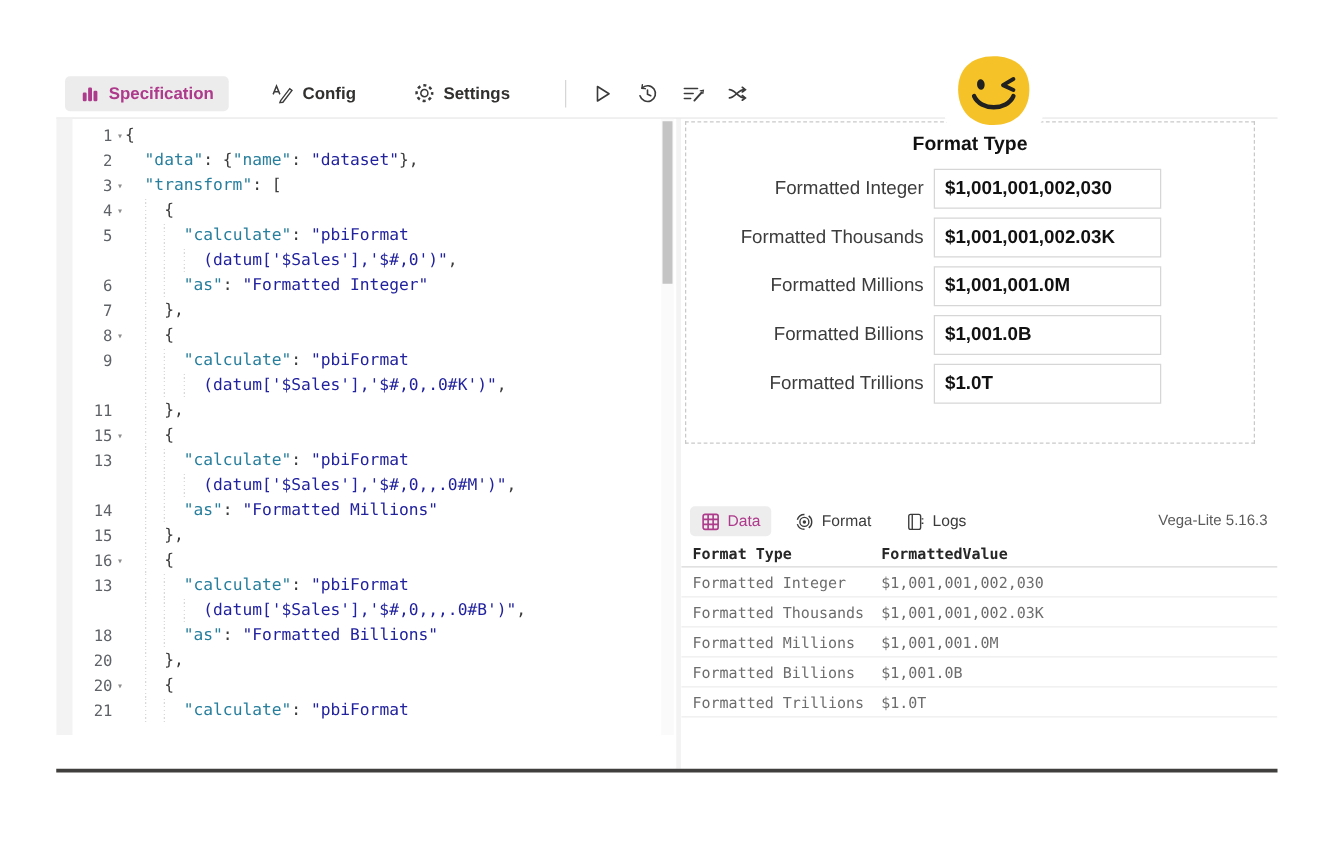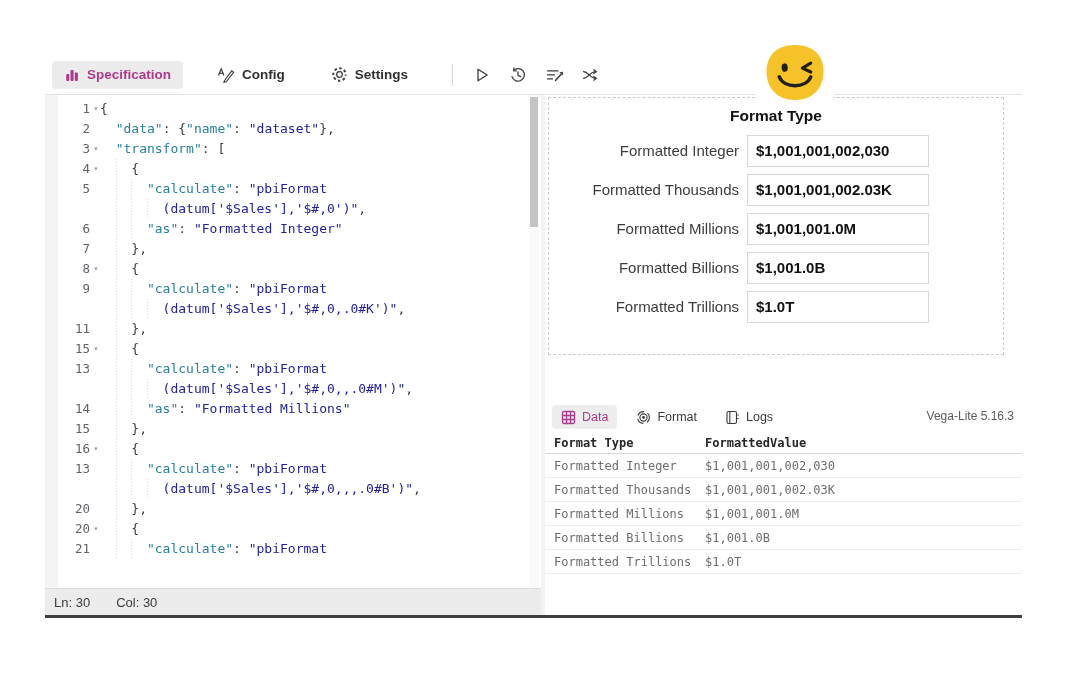--- a/index.html
+++ b/index.html
@@ -152,33 +152,30 @@
         <div class="cl"><i class="g" style="left: 70.66px;"></i><i class="g" style="left: 86.32px;"></i><i class="g" style="left: 101.98px;"></i><span class="num"></span><span class="code"><span class="tk-v">        (datum['$Sales'],'$#,0,.0#K')"</span><span class="tk-p">,</span></span></div>
         <div class="cl"><i class="g" style="left: 70.66px;"></i><span class="num">11</span><span class="code"><span class="tk-p">    },</span></span></div>
         <div class="cl"><i class="g" style="left: 70.66px;"></i><span class="num">15</span><span class="fold">▾</span><span class="code"><span class="tk-p">    {</span></span></div>
         <div class="cl"><i class="g" style="left: 70.66px;"></i><i class="g" style="left: 86.32px;"></i><span class="num">13</span><span class="code"><span class="tk-p">      </span><span class="tk-k">"calculate"</span><span class="tk-p">: </span><span class="tk-v">"pbiFormat</span></span></div>
         <div class="cl"><i class="g" style="left: 70.66px;"></i><i class="g" style="left: 86.32px;"></i><i class="g" style="left: 101.98px;"></i><span class="num"></span><span class="code"><span class="tk-v">        (datum['$Sales'],'$#,0,,.0#M')"</span><span class="tk-p">,</span></span></div>
         <div class="cl"><i class="g" style="left: 70.66px;"></i><i class="g" style="left: 86.32px;"></i><span class="num">14</span><span class="code"><span class="tk-p">      </span><span class="tk-k">"as"</span><span class="tk-p">: </span><span class="tk-v">"Formatted Millions"</span></span></div>
         <div class="cl"><i class="g" style="left: 70.66px;"></i><span class="num">15</span><span class="code"><span class="tk-p">    },</span></span></div>
         <div class="cl"><i class="g" style="left: 70.66px;"></i><span class="num">16</span><span class="fold">▾</span><span class="code"><span class="tk-p">    {</span></span></div>
         <div class="cl"><i class="g" style="left: 70.66px;"></i><i class="g" style="left: 86.32px;"></i><span class="num">13</span><span class="code"><span class="tk-p">      </span><span class="tk-k">"calculate"</span><span class="tk-p">: </span><span class="tk-v">"pbiFormat</span></span></div>
         <div class="cl"><i class="g" style="left: 70.66px;"></i><i class="g" style="left: 86.32px;"></i><i class="g" style="left: 101.98px;"></i><span class="num"></span><span class="code"><span class="tk-v">        (datum['$Sales'],'$#,0,,,.0#B')"</span><span class="tk-p">,</span></span></div>
+        <div class="cl"><i class="g" style="left: 70.66px;"></i><i class="g" style="left: 86.32px;"></i><span class="num">18</span><span class="code"><span class="tk-p">      </span><span class="tk-k">"as"</span><span class="tk-p">: </span><span class="tk-v">"Formatted Billions"</span></span></div>
         <div class="cl"><i class="g" style="left: 70.66px;"></i><span class="num">20</span><span class="code"><span class="tk-p">    },</span></span></div>
         <div class="cl"><i class="g" style="left: 70.66px;"></i><span class="num">20</span><span class="fold">▾</span><span class="code"><span class="tk-p">    {</span></span></div>
         <div class="cl"><i class="g" style="left: 70.66px;"></i><i class="g" style="left: 86.32px;"></i><span class="num">21</span><span class="code"><span class="tk-p">      </span><span class="tk-k">"calculate"</span><span class="tk-p">: </span><span class="tk-v">"pbiFormat</span></span></div>
       </div>
     <div class="ed-scrollbar">
       <div class="ed-thumb"></div>
     </div>
   </div>
   <div class="splitter"></div>
-  <div class="statusbar">
-    <span>Ln: 30</span>
-    <span>Col: 30</span>
-  </div>
 
   <div class="rpane">
 
     <div class="preview-box">
       <div class="pv-title">Format Type</div>
       <div class="pv-rows" id="preview-rows">
           <div class="prow">
             <span class="plabel">Formatted Integer</span>
             <div class="pbox">$1,001,001,002,030</div>
           </div>

